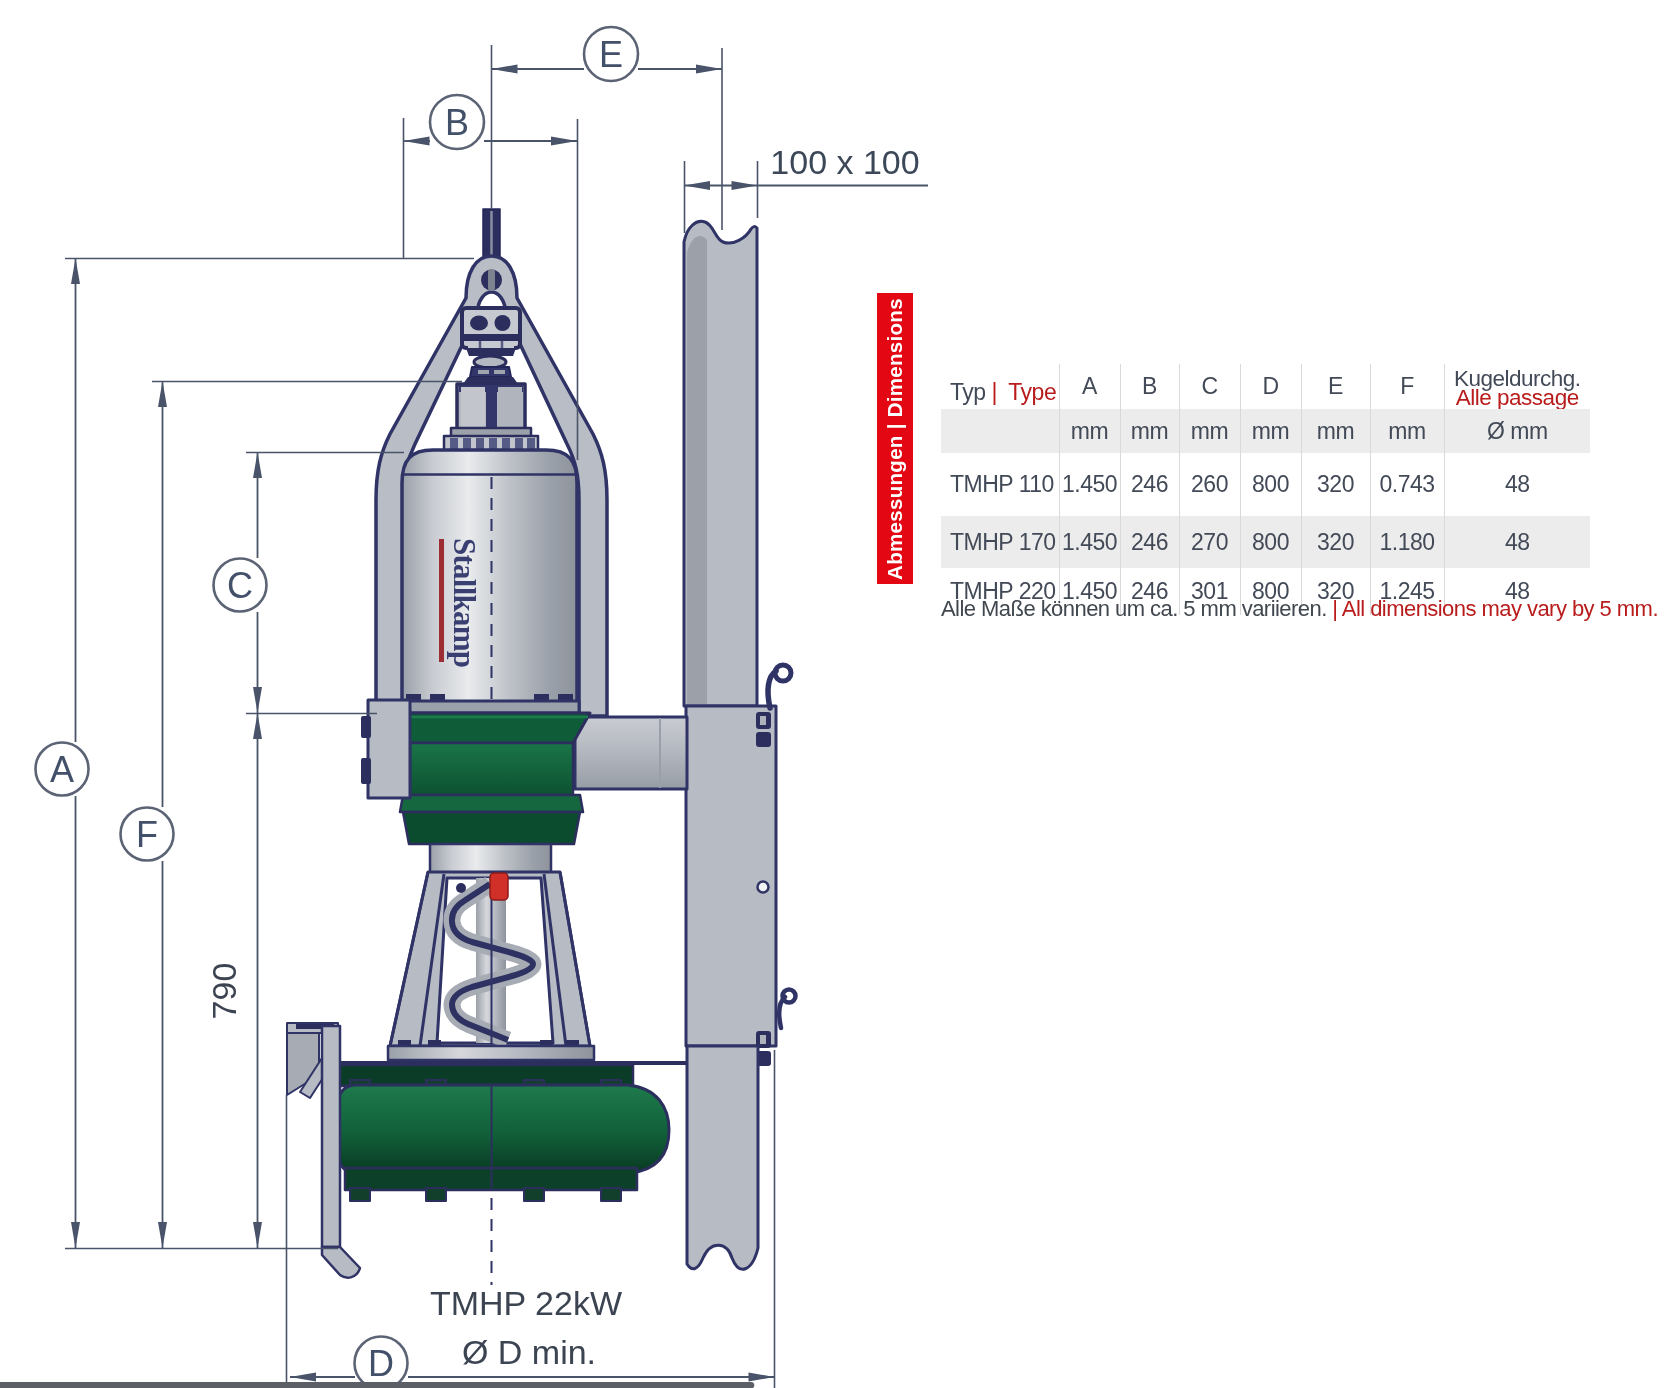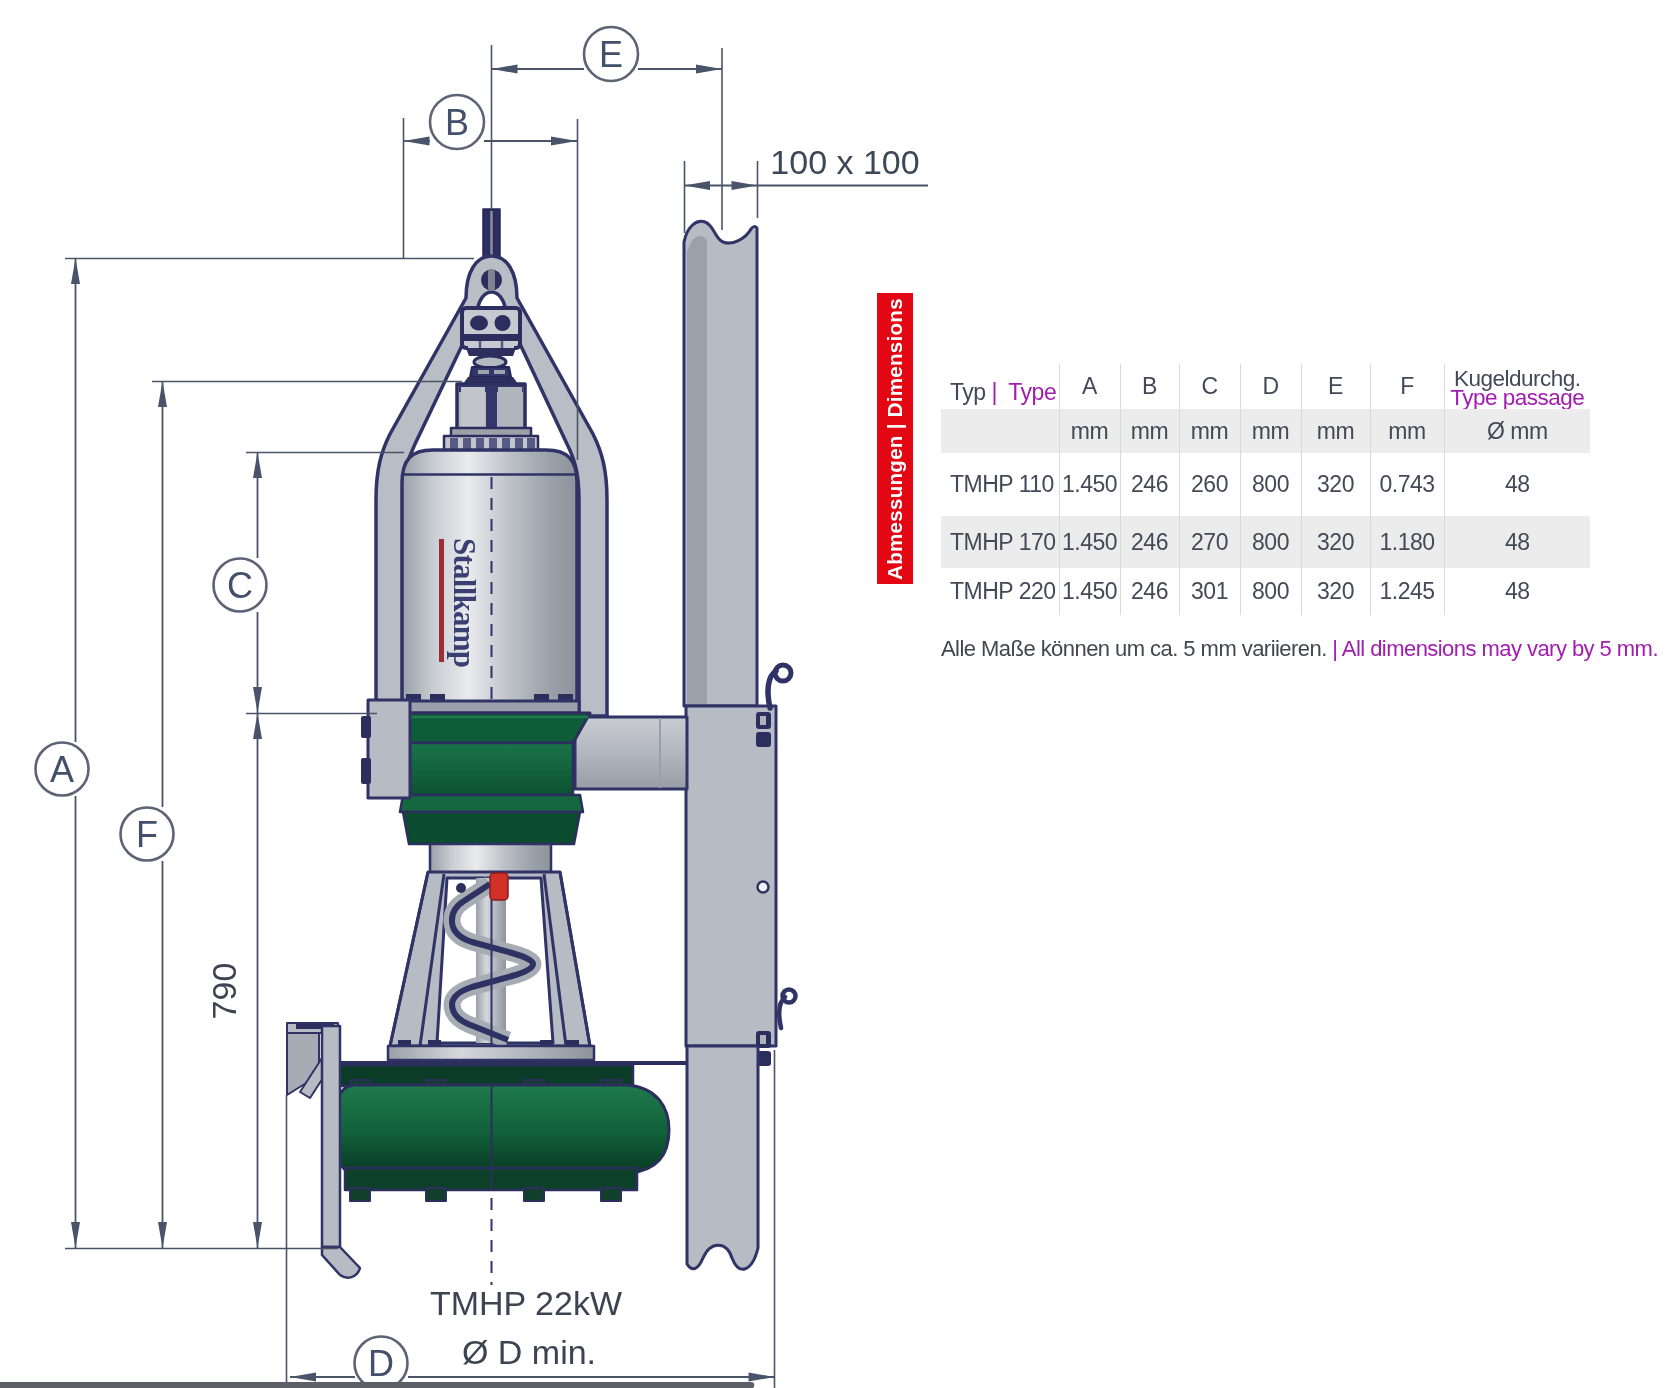--- a/index.html
+++ b/index.html
@@ -6,22 +6,22 @@
 body{width:1680px;height:1388px;font-family:"Liberation Sans",sans-serif;}
 #root{position:relative;width:1680px;height:1388px;overflow:hidden;background:#fff;}
 #draw{position:absolute;left:0;top:0;}
 .banner{position:absolute;left:877px;top:293px;width:36px;height:291px;background:#e30613;}
 .banner span{position:absolute;left:50%;top:50%;transform:translate(-50%,-50%) rotate(-90deg);white-space:nowrap;color:#fff;font-weight:bold;font-size:20.5px;letter-spacing:0.3px;}
 #tbl{position:absolute;left:941px;top:364px;width:649px;border-collapse:collapse;table-layout:fixed;color:#434a57;font-size:23px;letter-spacing:-0.5px;}
 #tbl td{padding:0;text-align:center;vertical-align:middle;overflow:hidden;white-space:nowrap;}
 #tbl .sep{border-right:1px solid #d9d9d9;}
 #tbl .lft{text-align:left;padding-left:9px;}
 .gr{background:#ececec;}
-.light{color:#a21caf;}
-.note{position:absolute;left:941px;top:596px;width:740px;font-size:22px;letter-spacing:-0.55px;color:#40474f;white-space:nowrap;margin-top:40px;}
+.light{color:#b91c1c;}
+.note{position:absolute;left:941px;top:596px;width:740px;font-size:22px;letter-spacing:-0.55px;color:#40474f;white-space:nowrap;}
 </style>
 </head>
 <body>
 <div id="root">
 <svg id="draw" width="950" height="1388" viewBox="0 0 950 1388">
 <defs>
 <linearGradient id="metalH" x1="0" y1="0" x2="1" y2="0">
  <stop offset="0" stop-color="#9aa0a9"></stop>
           <stop offset="0.18" stop-color="#c9ccd2"></stop>
  <stop offset="0.38" stop-color="#e9ebed"></stop>
@@ -291,21 +291,21 @@
       </colgroup>
 <tbody>
         <tr style="height:45px">
  <td class="lft sep" style="vertical-align:bottom;padding-bottom:3px">Typ&nbsp;<span class="light">|&nbsp; Type</span></td>
  <td class="sep">A</td>
           <td class="sep">B</td>
           <td class="sep">C</td>
           <td class="sep">D</td>
           <td class="sep">E</td>
           <td class="sep">F</td>
- <td style="line-height:19px;padding-top:3px;font-size:22.5px">Kugeldurchg.<br><span class="light">Type passage</span></td>
+ <td style="line-height:19px;padding-top:3px;font-size:22.5px">Kugeldurchg.<br><span class="light">Alle passage</span></td>
 </tr>
 <tr class="gr" style="height:44px">
  <td class="sep"></td>
           <td class="sep">mm</td>
           <td class="sep">mm</td>
           <td class="sep">mm</td>
           <td class="sep">mm</td>
           <td class="sep">mm</td>
           <td class="sep">mm</td>
           <td>Ø mm</td>

